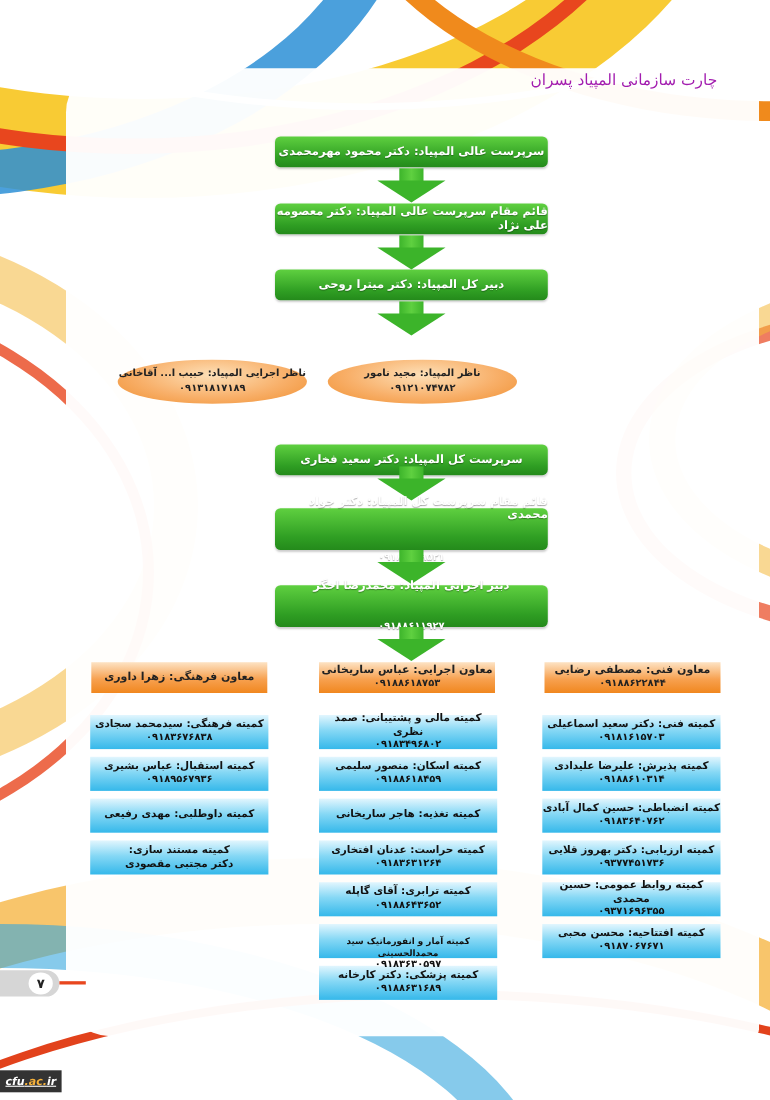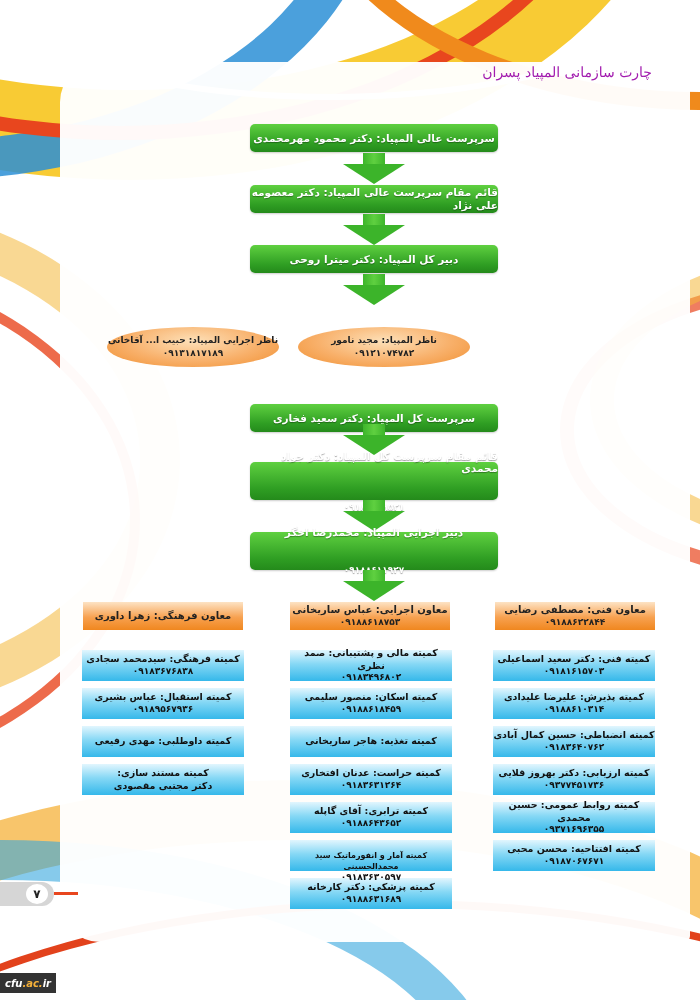--- a/index.html
+++ b/index.html
@@ -77,21 +77,21 @@
   }
   .pageno .circ {
     position: absolute; right: 6px; top: 2px; width: 22px; height: 20px; border-radius: 50%;
     background: #fff; color: #222; font-weight: bold; font-size: 12px;
     display: flex; align-items: center; justify-content: center;
   }
   .pageno .line { position: absolute; left: 54px; top: 10px; width: 24px; height: 3px; background: #e8461e; }
   .logo {
     position: absolute; left: 0; top: 973px; width: 56px; height: 20px; background: #333;
     color: #fff; font-style: italic; font-weight: bold; font-size: 10px; direction: ltr;
-    display: flex; align-items: center; justify-content: center;
+    display: flex; align-items: center; justify-content: center; text-decoration: underline;
   }
   .logo .ac { color: #f6b13a; }
 </style>
 </head>
 <body>
 
 <div class="bg">
   <div class="band b1"></div>
     <div class="band b3"></div>
     <div class="band b2"></div>

